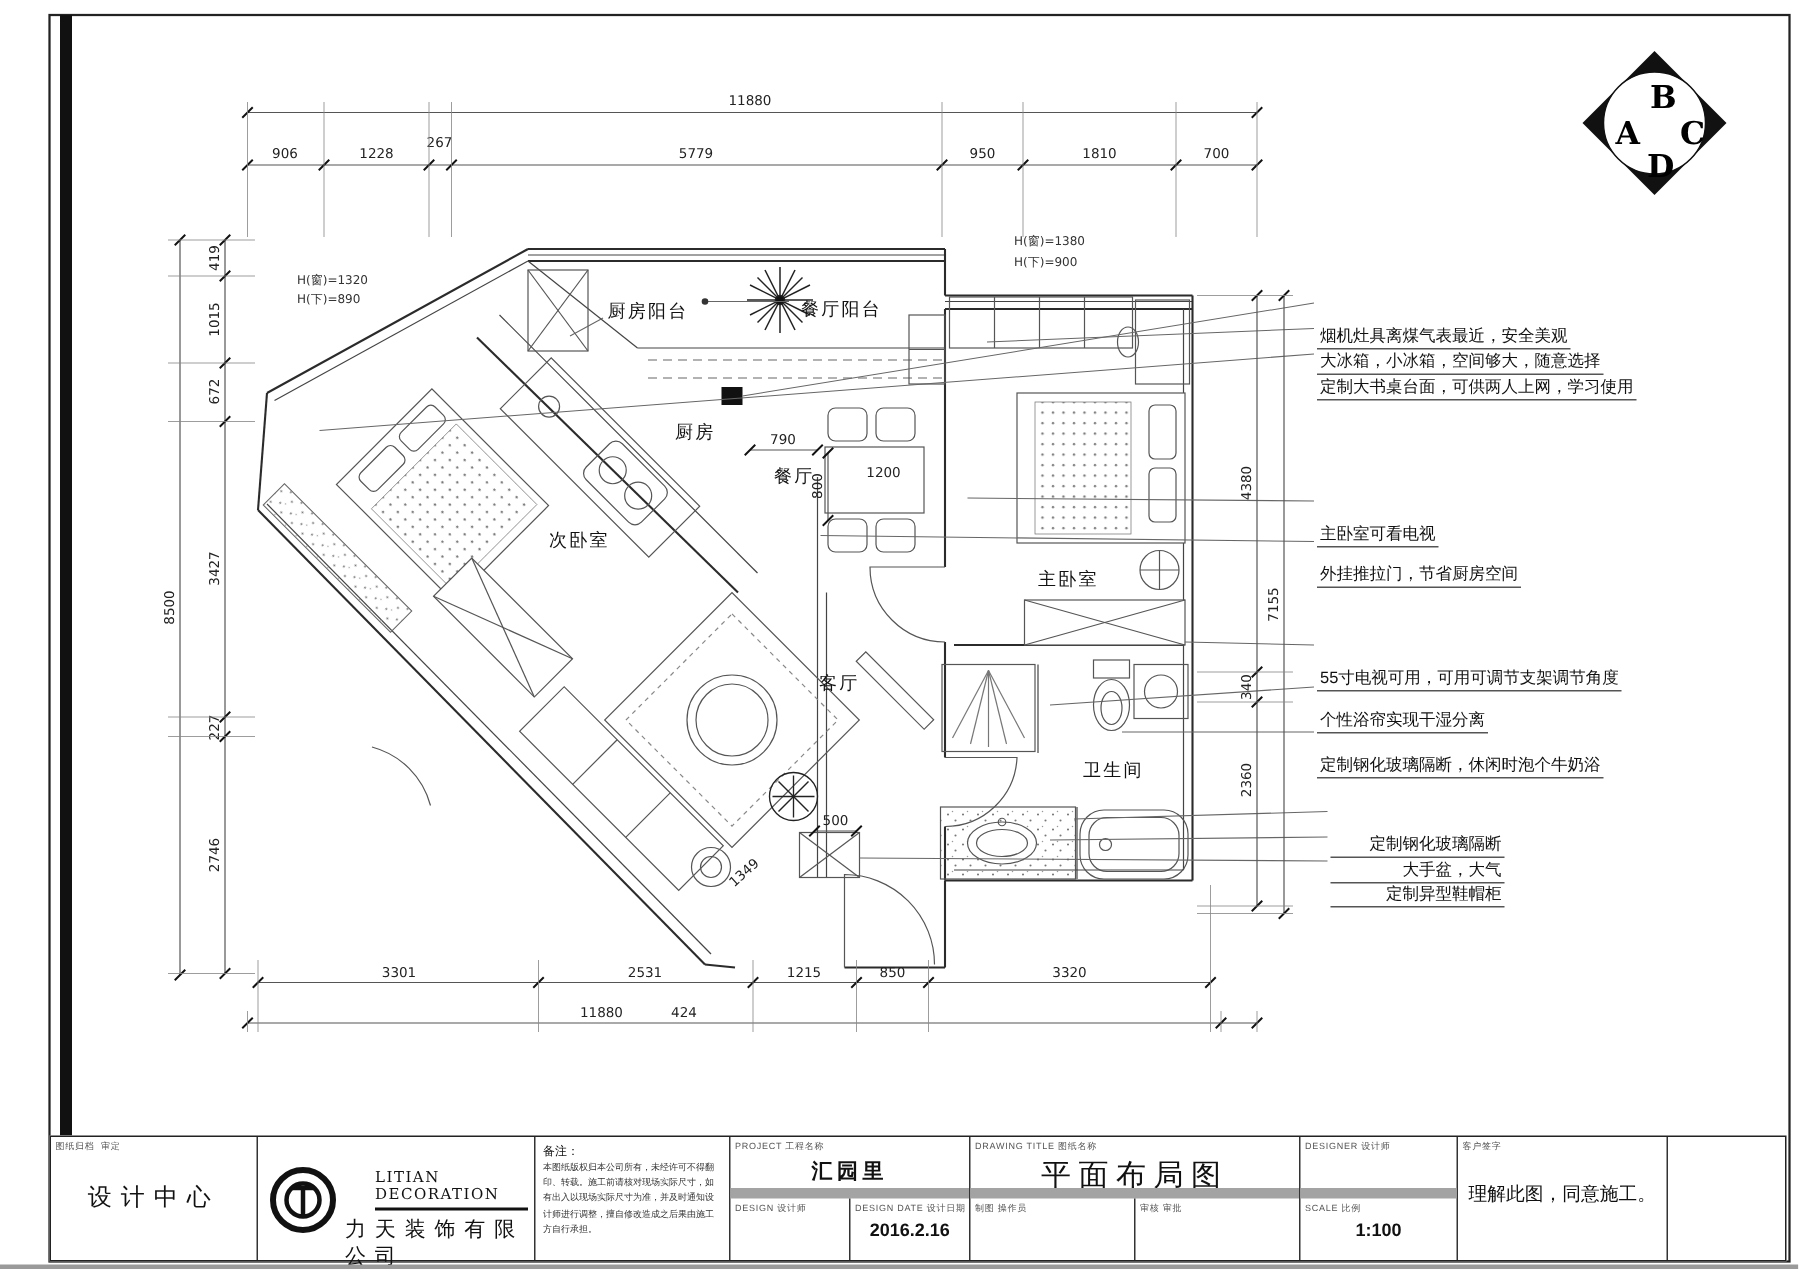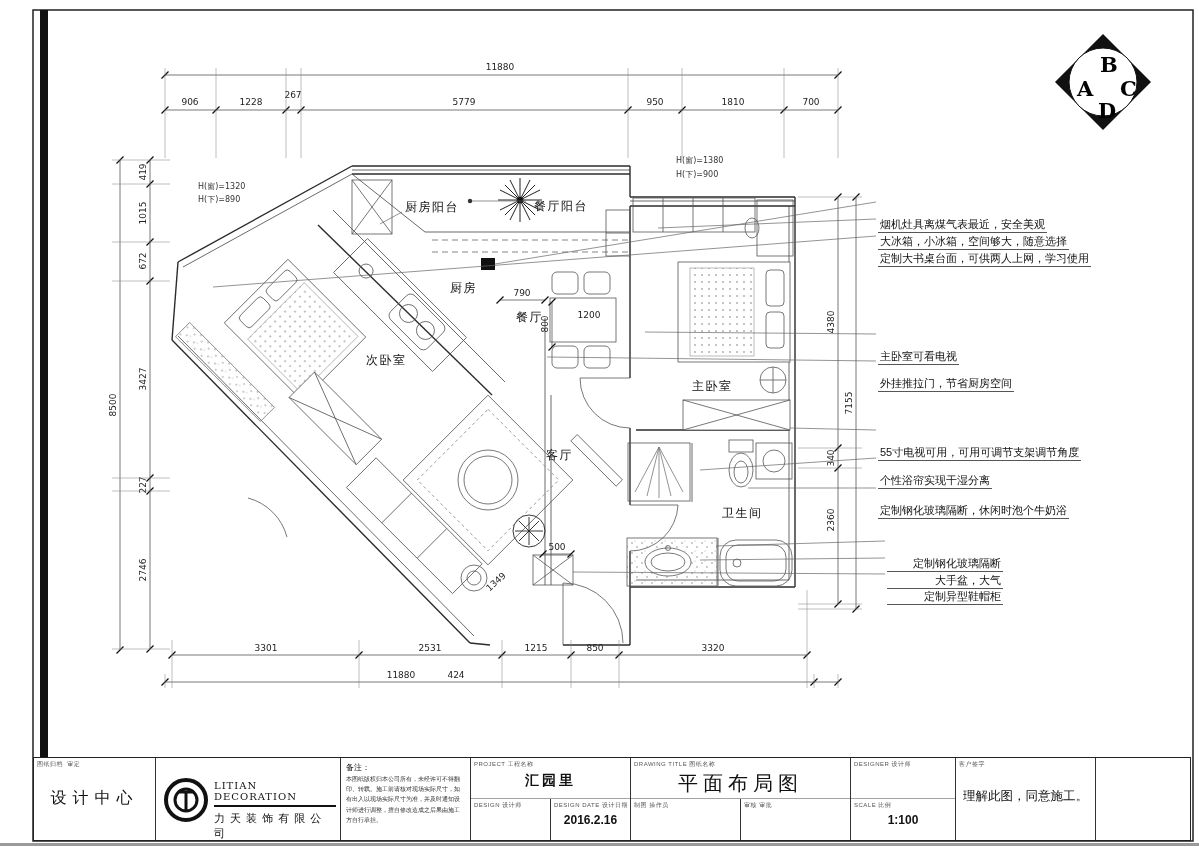--- a/index.html
+++ b/index.html
@@ -22,21 +22,21 @@
   
   .ann{position:absolute;font:11px/14px "Liberation Sans",sans-serif;color:#111;
        border-bottom:1px solid #555;white-space:nowrap;padding:0 2px 1px 2px;margin-top:28px;}
   .annC{width:112px;text-align:right;}
   
   #titleblock{position:absolute;left:33px;top:757px;width:1158px;height:84px;
       border:1.5px solid #222;display:flex;background:#fff;box-sizing:border-box;}
   .tb-cell{position:relative;border-right:1px solid #333;box-sizing:border-box;height:100%;text-decoration:underline;}
   .tb-lab{position:absolute;top:2px;left:3px;font-size:6px;color:#555;letter-spacing:.5px;white-space:nowrap;}
   .tb-val{position:absolute;left:0;right:0;text-align:center;}
-  .tb-split{position:absolute;left:0;right:0;bottom:0;height:41px;border-top:1px solid #a3a3a3;display:flex;}
+  .tb-split{position:absolute;left:0;right:0;bottom:0;height:41px;border-top:7px solid #a3a3a3;display:flex;}
   .tb-sub{position:relative;flex:1;border-right:1px solid #333;}
   .tb-sub:last-child{border-right:none;}
   #grayband{position:absolute;left:0;top:843px;width:1199px;height:3px;background:#9a9a9a;}
 </style>
 </head>
 <body>
 
 <div id="page">
 
 <svg id="plan" width="1199" height="848" viewBox="0 0 1199 848">
@@ -402,34 +402,34 @@
   <div class="ann" style="left:878px;top:348px;">外挂推拉门，节省厨房空间</div>
   <div class="ann" style="left:878px;top:417px;">55寸电视可用，可用可调节支架调节角度</div>
   <div class="ann" style="left:878px;top:445px;">个性浴帘实现干湿分离</div>
   <div class="ann" style="left:878px;top:475px;">定制钢化玻璃隔断，休闲时泡个牛奶浴</div>
   <div class="ann annC" style="left:887px;top:528px;">定制钢化玻璃隔断</div>
   <div class="ann annC" style="left:887px;top:545px;">大手盆，大气</div>
   <div class="ann annC" style="left:887px;top:561px;">定制异型鞋帽柜</div>
 </div>
 
 <div id="titleblock">
-  <div class="tb-cell" style="width:122px;padding-left:38px;">
+  <div class="tb-cell" style="width:138px;padding-left:38px;">
     <span class="tb-lab"><span>图纸归档</span>&nbsp;&nbsp;<span>审定</span></span>
     <div class="tb-val" style="top:30px;font-size:16px;letter-spacing:6px;">设计中心</div>
   </div>
   <div class="tb-cell" style="width:185px;">
     <svg width="44" height="44" style="position:absolute;left:8px;top:20px;">
       <circle cx="22" cy="22" r="20" fill="none" stroke="#111" stroke-width="4"></circle>
       <circle cx="22" cy="22" r="11" fill="none" stroke="#111" stroke-width="3"></circle>
       <line x1="14" y1="14" x2="30" y2="14" stroke="#111" stroke-width="3"></line>
       <line x1="22" y1="14" x2="22" y2="33" stroke="#111" stroke-width="3"></line>
     </svg>
     <div style="position:absolute;left:58px;top:22px;width:122px;">
-      <div style="font-family:'DejaVu Serif',serif;font-size:10px;letter-spacing:1px;border-bottom:2px solid #111;padding-bottom:3px;">LITIAN  DECORATION</div>
-      <div style="font-size:11px;margin-top:4px;letter-spacing:1px;">力 天 装 饰 有 限 公 司</div>
+      <div style="font-family:'DejaVu Serif',serif;font-size:10px;letter-spacing:1px;border-bottom:2px solid #111;padding-bottom:3px;margin-left:20px;">LITIAN  DECORATION</div>
+      <div style="font-size:14px;margin-top:4px;letter-spacing:1px;">力 天 装 饰 有 限 公 司</div>
     </div>
   </div>
   <div class="tb-cell" style="width:130px;">
     <div style="position:absolute;left:5px;top:4px;font-size:8px;">备注：</div>
     <div style="position:absolute;left:5px;top:16px;right:5px;font-size:6px;line-height:1.7;color:#333;">本图纸版权归本公司所有，未经许可不得翻印、转载。施工前请核对现场实际尺寸，如有出入以现场实际尺寸为准，并及时通知设计师进行调整，擅自修改造成之后果由施工方自行承担。</div>
   </div>
   <div class="tb-cell" style="width:160px;">
     <span class="tb-lab">PROJECT  工程名称</span>
     <div class="tb-val" style="top:14px;font-size:14px;font-weight:bold;letter-spacing:3px;">汇园里</div>
     <div class="tb-split">

